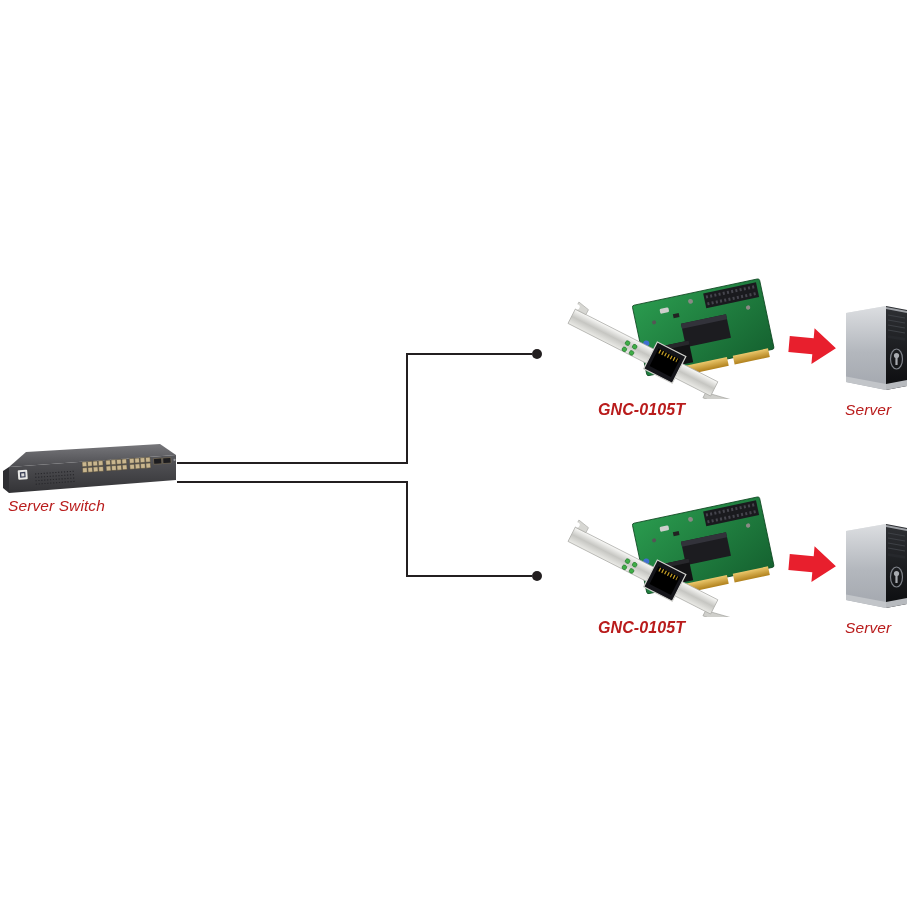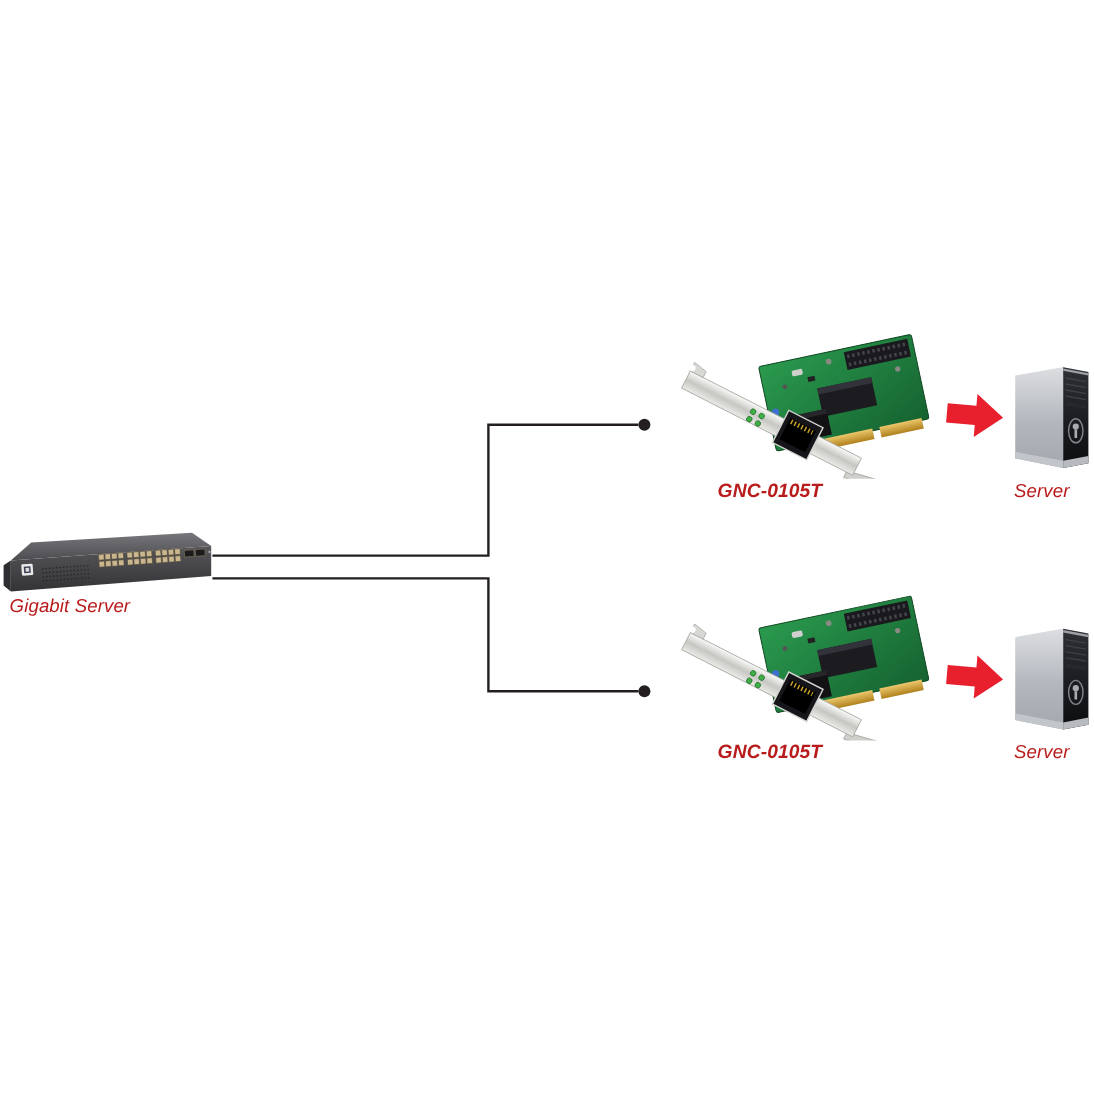--- a/index.html
+++ b/index.html
@@ -189,21 +189,21 @@
   <svg class="lines-layer" width="912" height="912" viewBox="0 0 912 912">
     <path d="M177,463 H407 V354 H532" fill="none" stroke="#231f20" stroke-width="2"></path>
     <circle cx="537" cy="354" r="5" fill="#231f20"></circle>
     <path d="M177,482 H407 V576 H532" fill="none" stroke="#231f20" stroke-width="2"></path>
     <circle cx="537" cy="576" r="5" fill="#231f20"></circle>
   </svg>
 
   <svg class="abs switch-img" width="180" height="58" viewBox="0 0 180 58">
       <use href="#sym-switch"></use>
     </svg>
-  <div class="device-label switch-label">Gigabit Server</div>
+  <div class="device-label switch-label">Server Switch</div>
 
   <div class="nic-row row-top">
     <svg class="nic-img" width="216" height="122" viewBox="0 0 216 122">
         <use href="#sym-nic"></use>
       </svg>
     <div class="device-label nic-label">GNC-0105T</div>
     <svg class="arrow-img" width="52" height="46" viewBox="0 0 52 46">
         <use href="#sym-arrow"></use>
       </svg>
     <svg class="server-img" width="66" height="94" viewBox="0 0 66 94">

